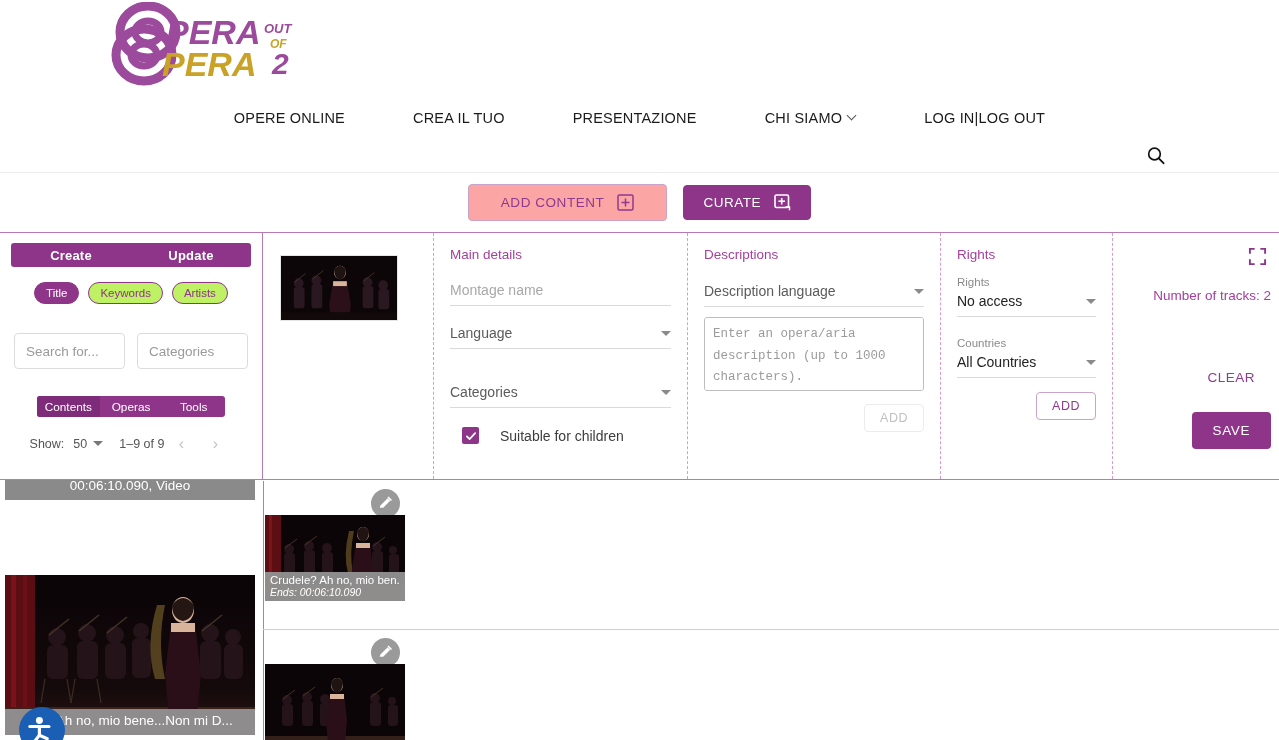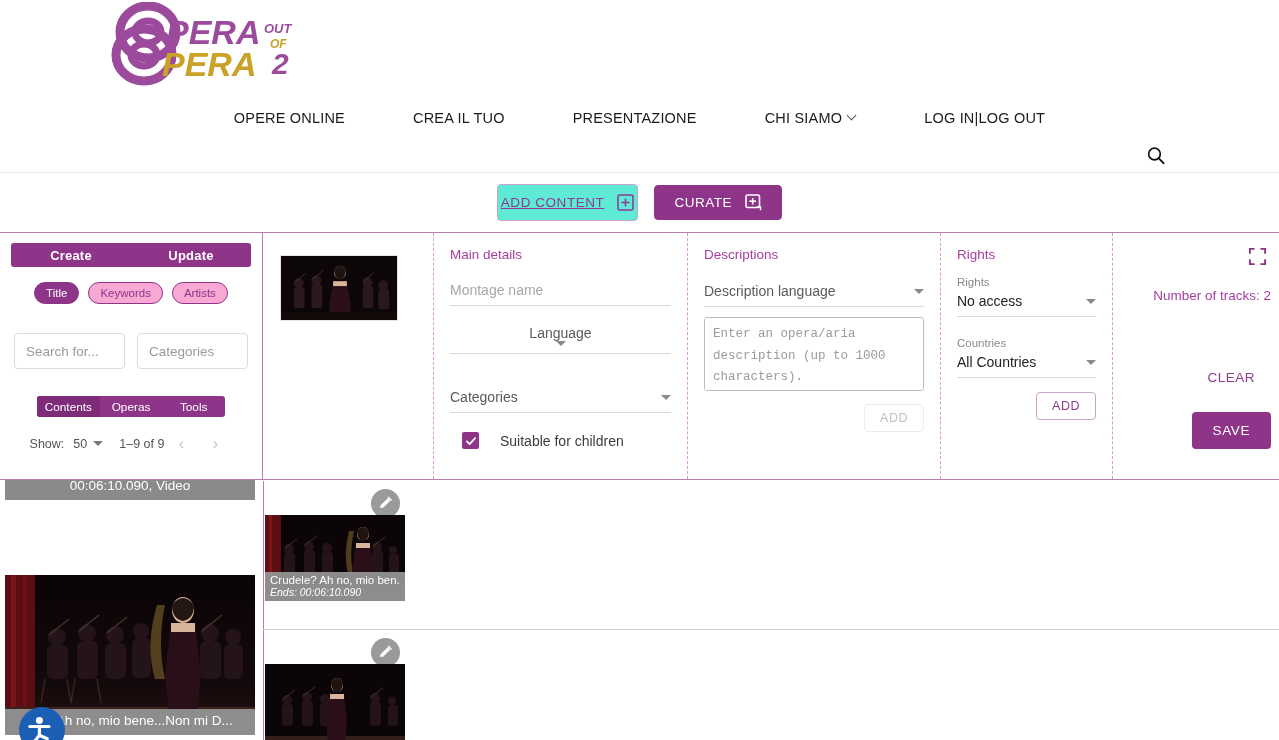--- a/index.html
+++ b/index.html
@@ -48,23 +48,22 @@
     position: absolute; left: 0; top: 173px; width: 1279px; height: 59px;
     display: flex; justify-content: center; align-items: center; gap: 16px;
   }
   .btn {
     font-family: "Liberation Sans", sans-serif;
     font-size: 13.5px; letter-spacing: .55px;
     display: inline-flex; align-items: center; gap: 13px;
     border-radius: 4px; cursor: pointer; user-select: none;
   }
   .btn-outline {
-    background: #5eead4; color: #8e3a8e; border: 1px solid #c9a3c9;
-    padding: 9px 3px;
-    text-decoration: underline;
+    background: #fca5a5; color: #8e3a8e; border: 1px solid #c9a3c9;
+    padding: 9px 32px;
   }
   .btn-filled {
     background: #8e3589; color: #fff; border: 1px solid #8e3589;
     padding: 8px 19px;
   }
   .icon-box { display: inline-block; width: 17px; height: 17px; }
 
   
   .workspace { position: absolute; left: 0; top: 232px; width: 1279px; height: 508px; }
 
@@ -82,21 +81,21 @@
   }
   .seg-tab {
     flex: 1; color: #fff; font-size: 13px; font-weight: bold;
     display: flex; align-items: center; justify-content: center;
     cursor: pointer; letter-spacing: .2px;
   }
   .chips { display: flex; justify-content: center; gap: 9px; margin-top: 15px; }
   .chip {
     border: 1px solid #8e3589; border-radius: 12px;
     font-size: 11.5px; padding: 3px 11px; color: #8e3589;
-    background: #f9a8d4; cursor: pointer; line-height: 1.25;
+    background: #bef264; cursor: pointer; line-height: 1.25;
   }
   .chip.active { background: #8e3589; color: #fff; }
   .search-row { display: flex; gap: 12px; margin-top: 17px; padding: 12px 7px; }
   .text-field {
     flex: 1; height: 36px; border: 1px solid #dcdcdc; border-radius: 4px;
     font-size: 13.5px; color: #888; padding: 0 11px;
     font-family: "Liberation Sans", sans-serif; background: #fff;
     display: flex; align-items: center;
   }
   .text-field input {
@@ -479,21 +478,21 @@
       </svg>
     </div>
 
     <div class="panel p-main">
       <div class="panel-title">Main details</div>
 
       <div class="mat-field">
         <input class="mat-input" type="text" placeholder="Montage name" style="">
       </div>
 
-      <div class="mat-select" style="margin-top:12px;flex-direction:column;">
+      <div class="mat-select" style="margin-top:12px;">
         <span>Language</span>
         <span class="tri-dn"></span>
       </div>
 
       <div class="mat-select" style="margin-top:28px;">
         <span>Categories</span>
         <span class="tri-dn"></span>
       </div>
 
       <div class="check-row">

